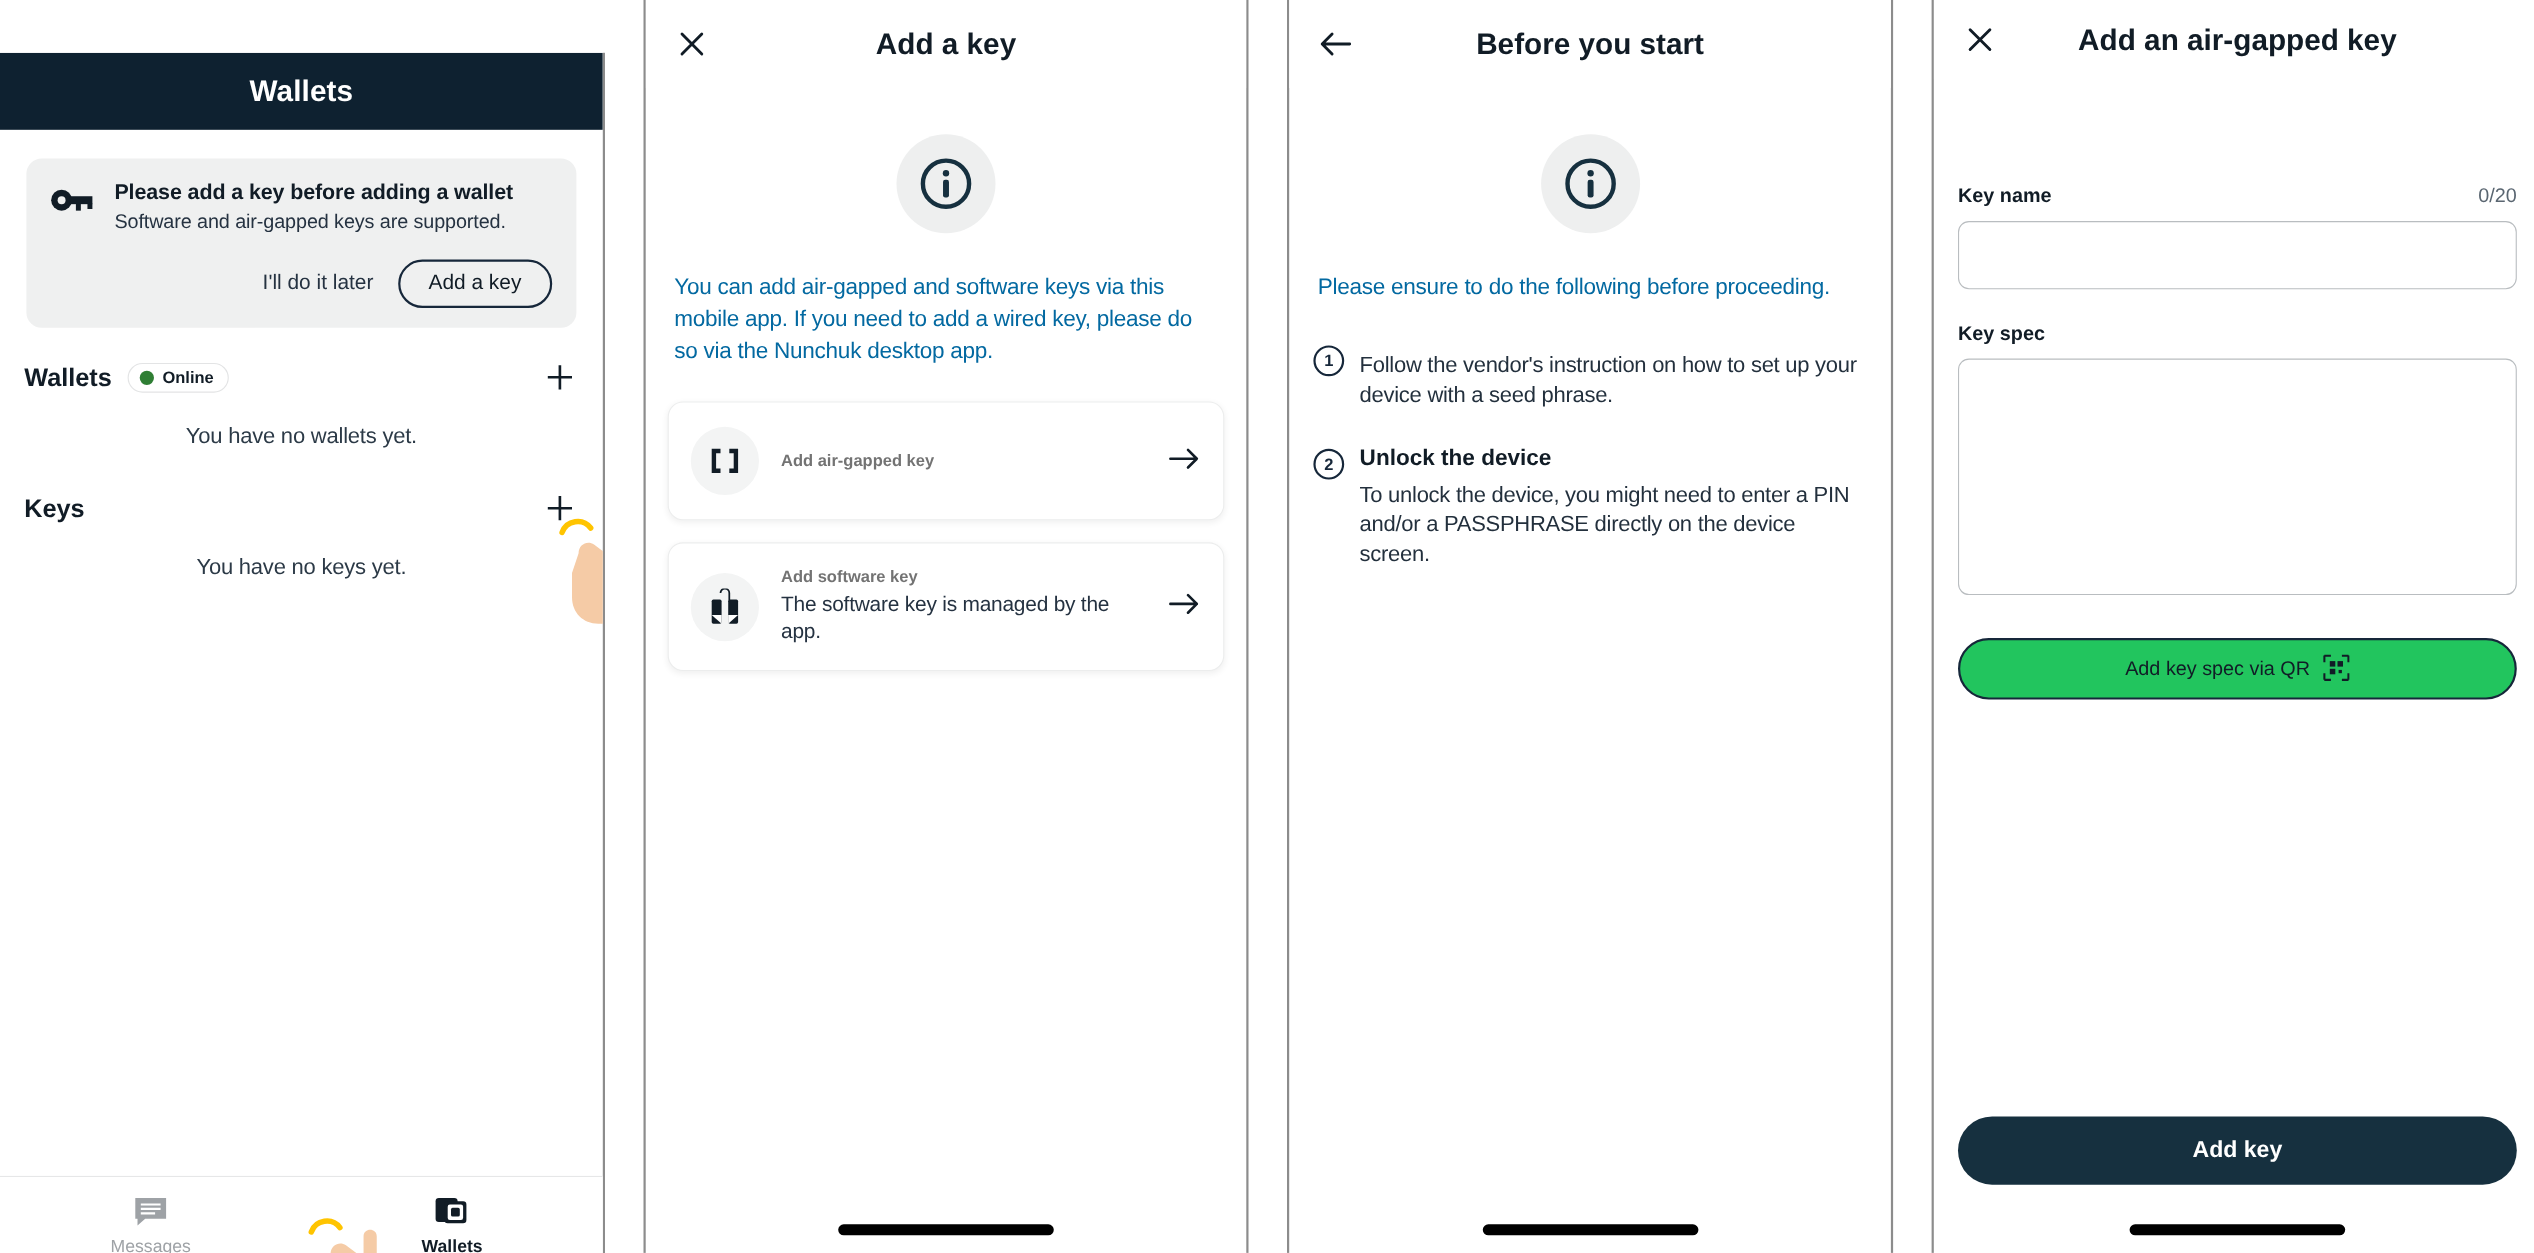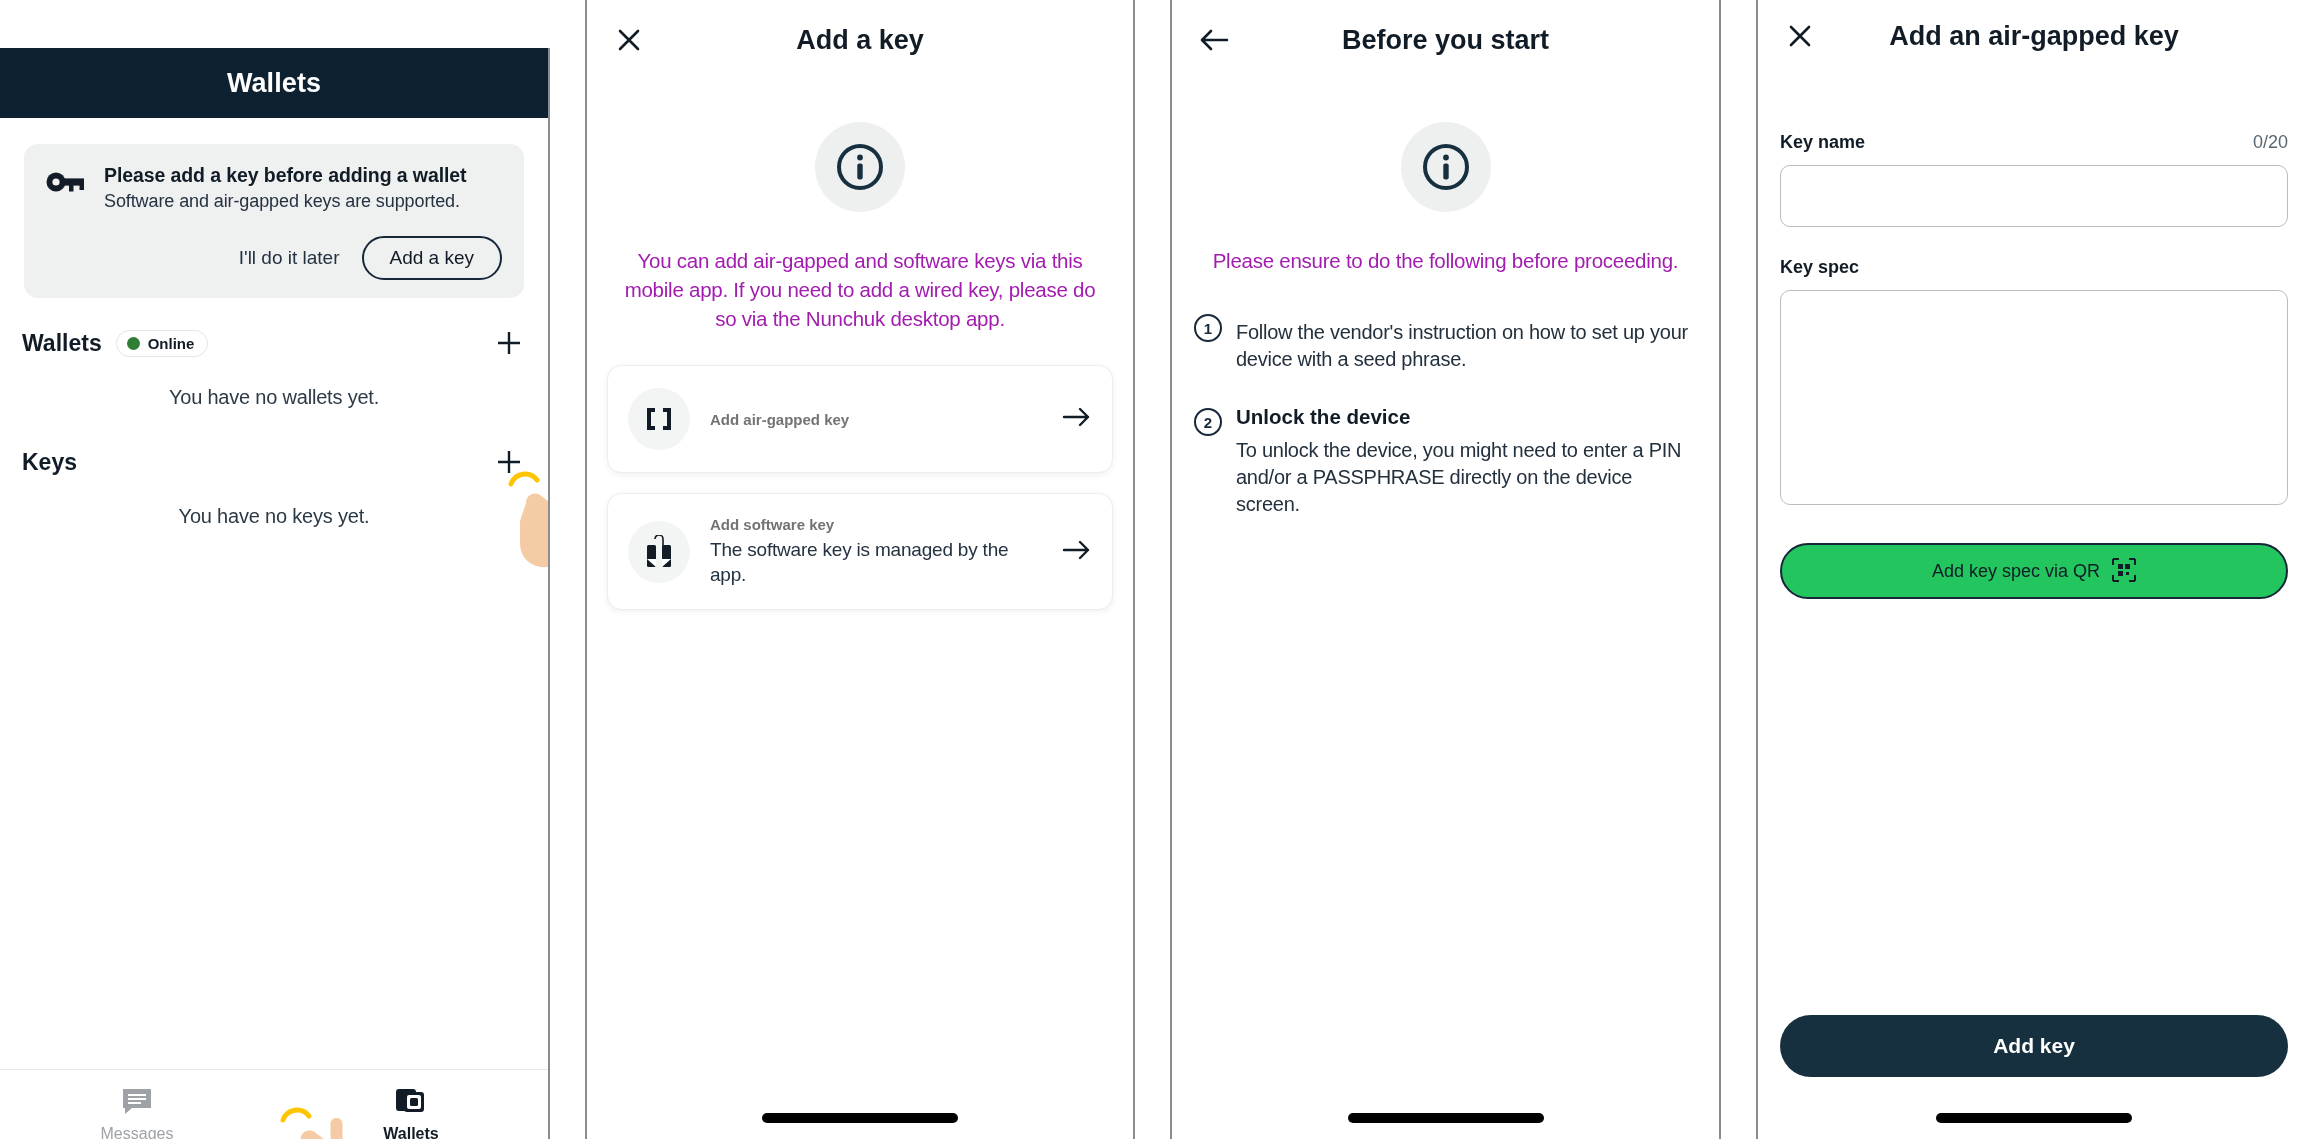--- a/index.html
+++ b/index.html
@@ -134,21 +134,21 @@
 
   
   .info-wrap { display: flex; justify-content: center; margin-top: 42px; }
   .info-circle {
     width: 90px; height: 90px; border-radius: 50%;
     background: #eeefef;
     display: flex; align-items: center; justify-content: center;
   }
   .lead {
     margin: 34px 26px 0 26px;
-    text-align: center; font-size: 20.5px; color: #a21caf;
+    font-size: 20.5px; color: #0369a1;
     line-height: 1.42; letter-spacing: -.25px;
   }
 
   
   .cards { margin: 32px 20px 0 20px; }
   .card {
     background: #ffffff; border: 1.5px solid #eceded;
     border-radius: 14px;
     box-shadow: 0 2px 6px rgba(0,0,0,.06);
     display: flex; align-items: center;
@@ -195,21 +195,21 @@
     background: #16303f; color: #ffffff;
     font-size: 21px; font-weight: bold;
     display: flex; align-items: center; justify-content: center;
     cursor: pointer; border: none;
     font-family: "Liberation Sans", sans-serif;
   }
   .cta.p3 { bottom: 64px; }
   .cta.p4 { bottom: 62px; }
 
   
-  .form { margin: 60px 22px 0 22px; }
+  .form { margin: 96px 22px 0 22px; }
   .flabel-row { display: flex; align-items: baseline; }
   .flabel { font-size: 18px; font-weight: bold; color: #111c26; }
   .fcount { margin-left: auto; font-size: 18px; color: #5a6671; }
   .finput {
     margin-top: 12px; width: 100%; height: 62px;
     border: 1.5px solid #b9bdc0; border-radius: 10px;
     background: #ffffff; font-size: 19px; padding: 0 16px;
     color: #111c26;
     font-family: "Liberation Sans", sans-serif;
   }

